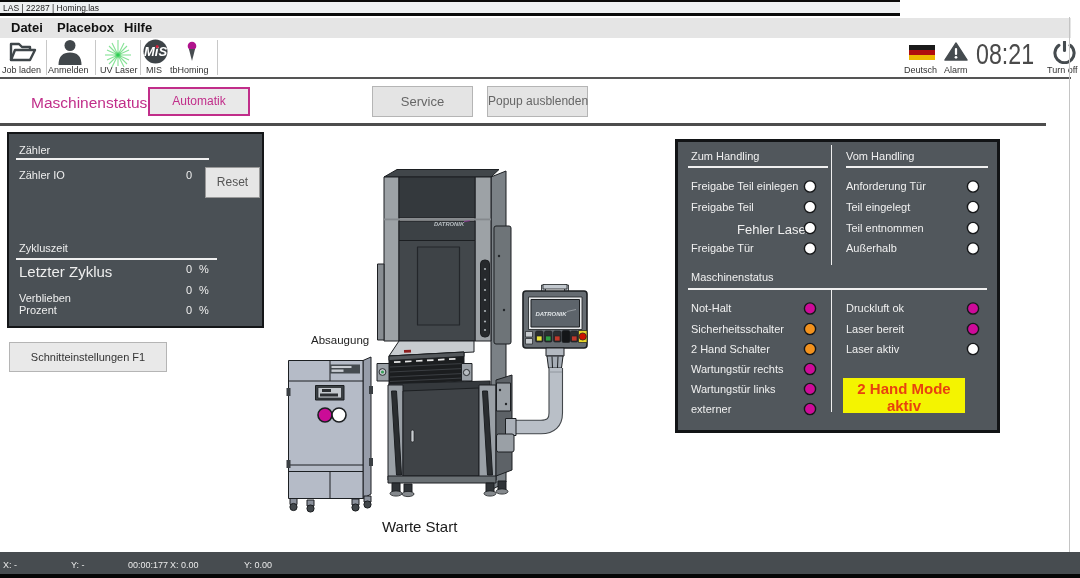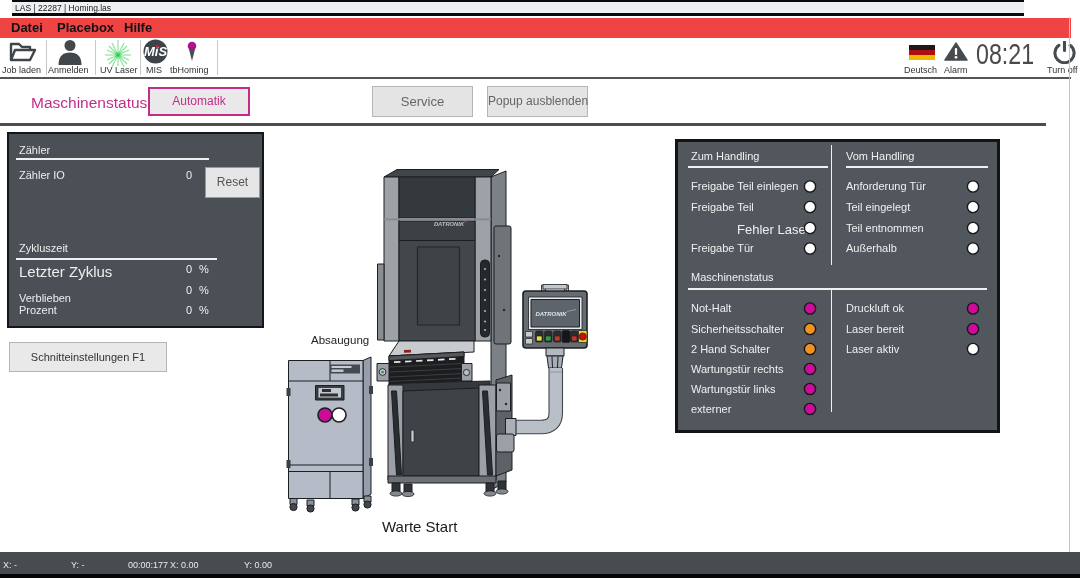--- a/index.html
+++ b/index.html
@@ -4,25 +4,25 @@
 <style>
   html,body{margin:0;padding:0;}
   body{width:1080px;height:578px;position:relative;background:#fff;overflow:hidden;
        font-family:"Liberation Sans",sans-serif;}
   .abs{position:absolute;}
   .lbl{position:absolute;font-size:9px;color:#333;white-space:nowrap;}
 </style>
 </head>
 <body>
 
-<div class="abs" style="left:12px;top:0;width:1012px;height:16px;background:#eef0f2;border-top:2px solid #0a0a0a;border-bottom:3px solid #0a0a0a;box-sizing:border-box;">
+<div class="abs" style="left:0;top:0;width:900px;height:16px;background:#eef0f2;border-top:2px solid #0a0a0a;border-bottom:3px solid #0a0a0a;box-sizing:border-box;">
   <div class="abs" style="left:3px;top:1px;font-size:8.5px;color:#1a1a1a;">LAS | 22287 | Homing.las</div>
 </div>
 
-<div class="abs" style="left:0;top:18px;width:1071px;height:20px;background:#ef4444;">
+<div class="abs" style="left:0;top:18px;width:1071px;height:20px;background:#e5e5e5;">
   <span class="abs" style="left:11px;top:2px;font-size:13px;font-weight:bold;color:#111;">Datei</span>
   <span class="abs" style="left:57px;top:2px;font-size:13px;font-weight:bold;color:#111;">Placebox</span>
   <span class="abs" style="left:124px;top:2px;font-size:13px;font-weight:bold;color:#111;">Hilfe</span>
 </div>
 
 <div class="abs" style="left:0;top:38px;width:1071px;height:39px;background:#fff;border-bottom:2px solid #555;">
 
   <div class="abs" style="left:46px;top:2px;width:1px;height:35px;background:#c8c8c8;"></div>
   <div class="abs" style="left:95px;top:2px;width:1px;height:35px;background:#c8c8c8;"></div>
   <div class="abs" style="left:140px;top:2px;width:1px;height:35px;background:#c8c8c8;"></div>
@@ -140,20 +140,21 @@
   <div class="abs" style="left:13px;top:160px;font-size:11px;color:#f0f0f0;">Not-Halt</div>
   <div class="abs" style="left:13px;top:181px;font-size:11px;color:#f0f0f0;">Sicherheitsschalter</div>
   <div class="abs" style="left:13px;top:201px;font-size:11px;color:#f0f0f0;">2 Hand Schalter</div>
   <div class="abs" style="left:13px;top:221px;font-size:11px;color:#f0f0f0;">Wartungstür rechts</div>
   <div class="abs" style="left:13px;top:241px;font-size:11px;color:#f0f0f0;">Wartungstür links</div>
   <div class="abs" style="left:13px;top:261px;font-size:11px;color:#f0f0f0;">externer</div>
   <div class="abs" style="left:168px;top:160px;font-size:11px;color:#f0f0f0;">Druckluft ok</div>
   <div class="abs" style="left:168px;top:181px;font-size:11px;color:#f0f0f0;">Laser bereit</div>
   <div class="abs" style="left:168px;top:201px;font-size:11px;color:#f0f0f0;">Laser aktiv</div>
 
+  <div class="abs" style="left:165px;top:236px;width:122px;height:35px;background:#f4f400;text-align:center;font-size:15px;font-weight:bold;color:#e8420e;line-height:17px;padding-top:2px;box-sizing:border-box;">2 Hand Mode<br>aktiv</div>
 </div>
 
 <svg class="abs" style="left:675px;top:139px;" width="325" height="298" viewBox="0 0 325 298">
   <g stroke="#16181a" stroke-width="1.4">
     <circle cx="135" cy="47.5" r="5.6" fill="#fff"></circle>
     <circle cx="135" cy="68" r="5.6" fill="#fff"></circle>
     <circle cx="135" cy="89" r="5.6" fill="#fff"></circle>
     <circle cx="135" cy="109.5" r="5.6" fill="#fff"></circle>
     <circle cx="298" cy="47.5" r="5.6" fill="#fff"></circle>
     <circle cx="298" cy="68" r="5.6" fill="#fff"></circle>

